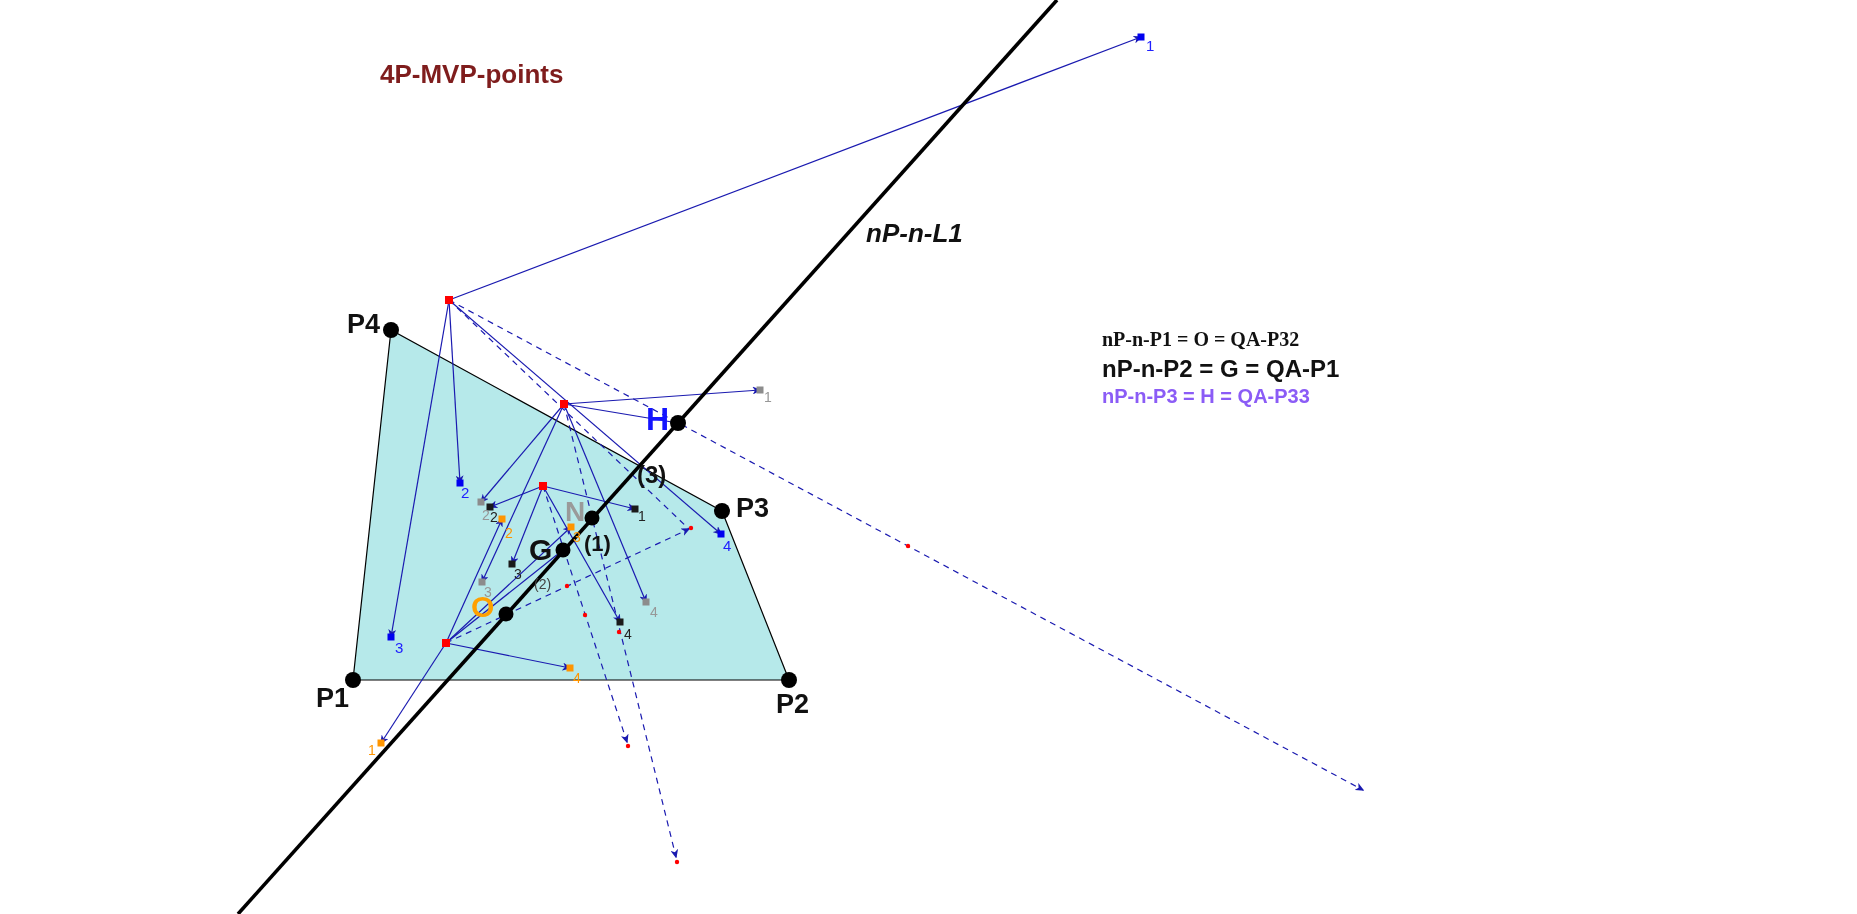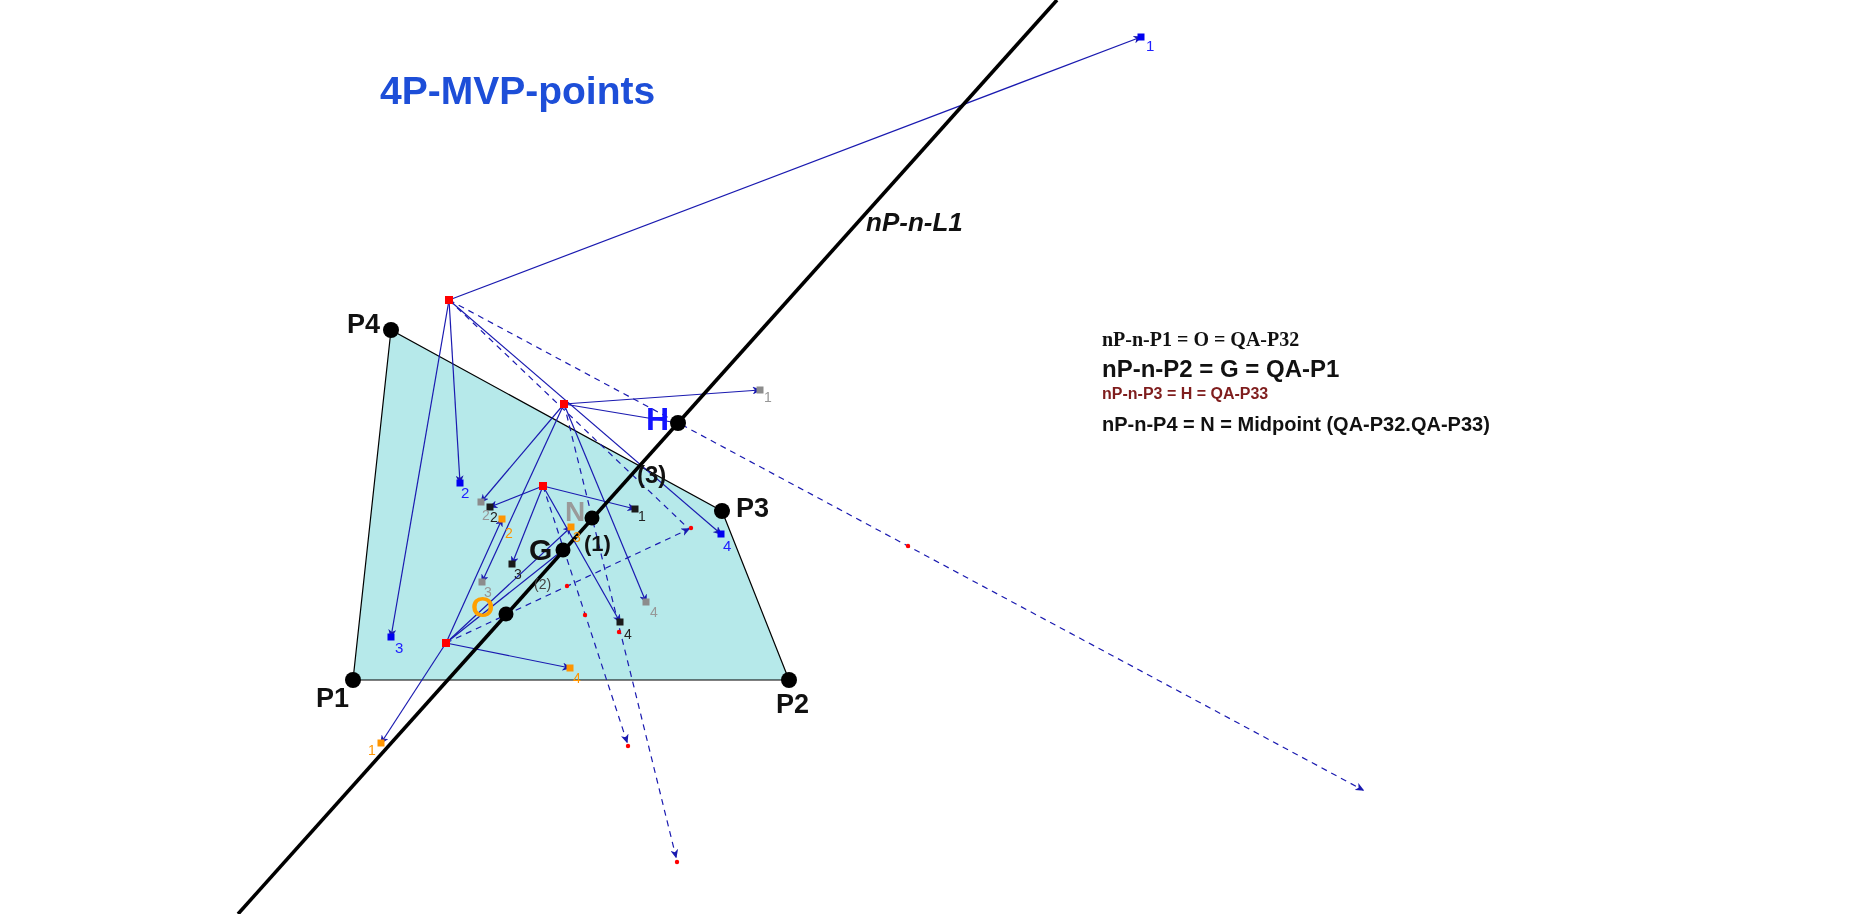--- a/index.html
+++ b/index.html
@@ -1,21 +1,21 @@
 <!DOCTYPE html>
 <html><head>
 <meta charset="utf-8">
 <style>
   html,body{margin:0;padding:0;background:#fff;}
   #stage{position:relative;width:1857px;height:914px;background:#ffffff;overflow:hidden;
          font-family:"Liberation Sans",sans-serif;}
   #fig{position:absolute;left:0;top:0;}
   .lbl{position:absolute;font-family:"Liberation Sans",sans-serif;font-weight:bold;
        white-space:nowrap;line-height:1;}
-  .italic{font-style:italic;}
+  .italic{font-style:italic;margin-top:11px;}
   .normal{font-weight:normal;}
   .legend-line{position:absolute;font-weight:bold;white-space:nowrap;line-height:1;}
 </style>
 </head>
 <body>
 
 <div id="stage">
   <svg id="fig" width="1857" height="914" viewBox="0 0 1857 914">
       <defs>
         <marker id="ah" markerWidth="9" markerHeight="8" refX="7.5" refY="4" orient="auto" markerUnits="userSpaceOnUse">
@@ -103,23 +103,22 @@
       <text x="736" y="517" fill="#111111" font-size="27" font-weight="bold" font-family="&quot;Liberation Sans&quot;,sans-serif">P3</text>
       <text x="347" y="333" fill="#111111" font-size="27" font-weight="bold" font-family="&quot;Liberation Sans&quot;,sans-serif">P4</text>
       <text x="471" y="617" fill="#ffa000" font-size="30" font-weight="bold" font-family="&quot;Liberation Sans&quot;,sans-serif">O</text>
       <text x="529" y="560" fill="#111111" font-size="30" font-weight="bold" font-family="&quot;Liberation Sans&quot;,sans-serif">G</text>
       <text x="565" y="521" fill="#9a9a9a" font-size="28" font-weight="bold" font-family="&quot;Liberation Sans&quot;,sans-serif">N</text>
       <text x="646" y="430" fill="#1414ff" font-size="32" font-weight="bold" font-family="&quot;Liberation Sans&quot;,sans-serif">H</text>
       <text x="584" y="551" fill="#111111" font-size="22" font-weight="bold" font-family="&quot;Liberation Sans&quot;,sans-serif">(1)</text>
       <text x="637" y="483" fill="#111111" font-size="24" font-weight="bold" font-family="&quot;Liberation Sans&quot;,sans-serif">(3)</text>
     </svg>
 
-  <div class="lbl" style="left:380px;top:71px;font-size:39px;color:#1d4ed8;">4P-MVP-points</div>
+  <div class="lbl" style="left:380px;top:61px;font-size:26px;color:#7f1d1d;">4P-MVP-points</div>
 
   <div class="lbl italic" style="left:866px;top:209px;font-size:26px;color:#111;">nP-n-L1</div>
 
   <div class="legend-line" style="left:1102px;top:329px;font-size:20px;color:#111;font-family:Liberation Serif, serif;">nP-n-P1 = O = QA-P32</div>
   <div class="legend-line" style="left:1102px;top:357px;font-size:24px;color:#111;">nP-n-P2 = G = QA-P1</div>
-  <div class="legend-line" style="left:1102px;top:386px;font-size:16px;color:#7f1d1d;text-align:right;">nP-n-P3 = H = QA-P33</div>
-  <div class="legend-line" style="left:1102px;top:414px;font-size:20px;color:#111;">nP-n-P4 = N = Midpoint (QA-P32.QA-P33)</div>
+  <div class="legend-line" style="left:1102px;top:386px;font-size:20px;color:#8b5cf6;text-align:right;">nP-n-P3 = H = QA-P33</div>
 
   <div class="lbl normal" style="left:534px;top:577px;font-size:14px;color:#444;">(2)</div>
 </div>
 
 </body></html>

